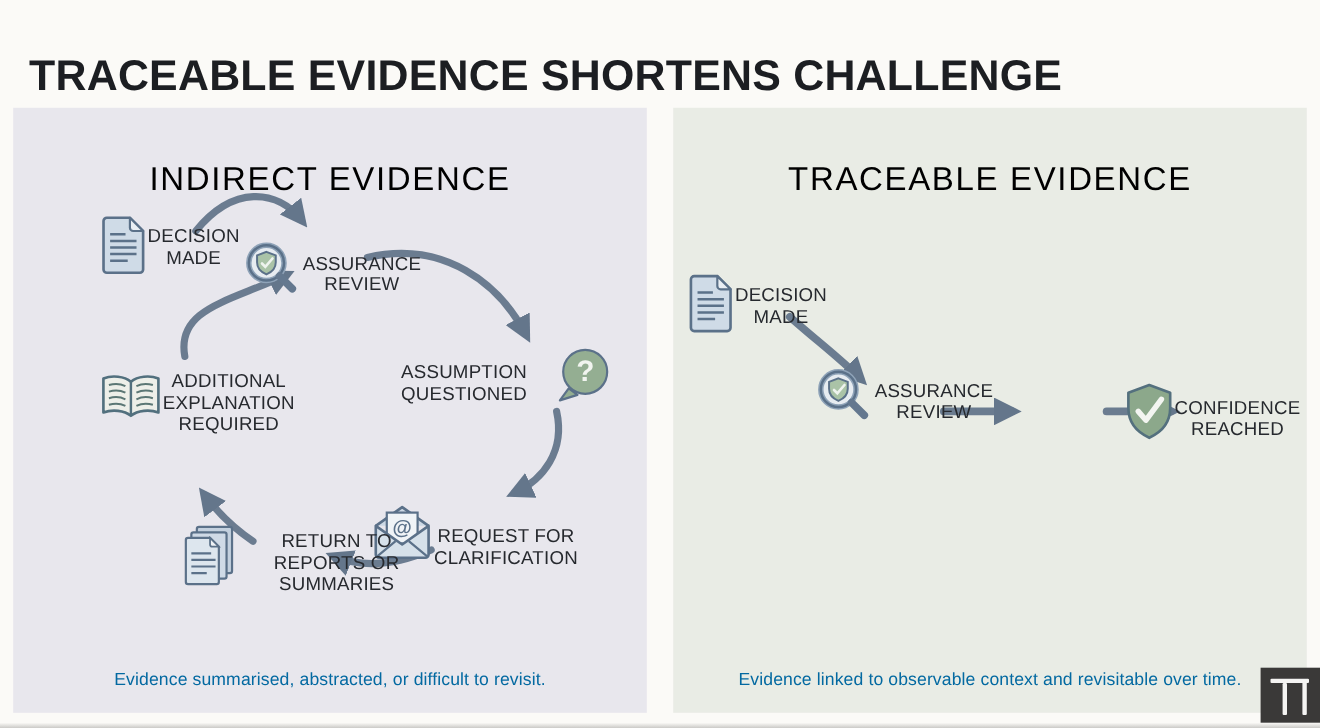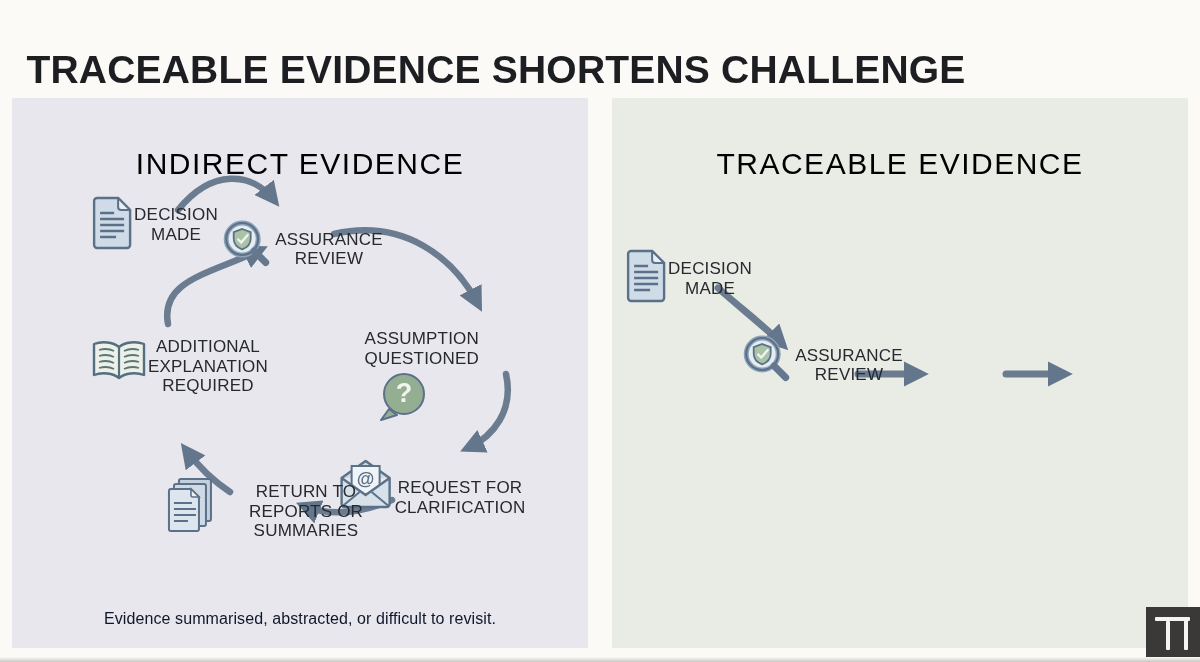--- a/index.html
+++ b/index.html
@@ -25,26 +25,26 @@
   .arrows-svg{position:absolute;left:0;top:0;pointer-events:none;}
   .node{
     position:absolute;display:flex;flex-direction:row;align-items:center;
     transform:translateX(-50%);
   }
   .node-label{
     font-size:17px;line-height:19.5px;color:#26292e;text-align:center;
     white-space:pre-line;letter-spacing:0.2px;
   }
   .node-assumption{
-    position:absolute;display:flex;flex-direction:column;gap:3px;transform:none;
+    position:absolute;display:flex;flex-direction:row;gap:25px;transform:none;
   }
   .node-assumption .node-label{text-align:right;width:155px;padding-top:15px;}
   .panel-caption{
     position:absolute;top:512px;left:0;width:100%;text-align:center;
-    font-size:16px;color:#0f172a;letter-spacing:0.1px;
+    font-size:16px;color:#0369a1;letter-spacing:0.1px;
   }
   .icon{display:block;line-height:0;}
   .logo{
     position:absolute;right:0;top:607px;width:54px;height:51px;
     background:#3a3938;
   }
   .logo .bar{position:absolute;background:#f4f4f2;border-radius:1px;}
   .logo .hbar{left:9px;top:10px;width:35px;height:4px;}
   .logo .stem{left:20px;top:14px;width:4px;height:29px;}
   .logo .rbar{left:38px;top:11px;width:4px;height:32px;}
@@ -197,21 +197,32 @@
         <path d="M23 11 l8.5 3.2 v6.3 c0 5.8 -3.6 9 -8.5 10.9 c-4.9 -1.9 -8.5 -5.1 -8.5 -10.9 v-6.3 Z" fill="#aac3a7" stroke="#5b7189" stroke-width="1.8"></path>
         <path d="M19 21.5 l3 3 l6.5 -7.5" stroke="#eef3ee" stroke-width="2.4" fill="none" stroke-linecap="round"></path>
         <path d="M35 33 L46.5 44.5" stroke="#64788f" stroke-width="7" stroke-linecap="round"></path>
       </svg>
     </span>
     <div class="node-label" style="margin-top:8px;">ASSURANCE
 REVIEW</div>
   </div>
 
 
-
+  <div class="node" style="left:490px;top:250px;">
+    <span class="icon">
+      <svg width="46" height="52" viewBox="0 0 46 52">
+        <path d="M23 2 L42 9 V23 C42 37 34 45 23 50 C12 45 4 37 4 23 V9 Z" fill="#8ca88b" stroke="#54707e" stroke-width="2.4" stroke-linejoin="round"></path>
+        <path d="M13 26 l7 8 L34 15" stroke="#f3f5f1" stroke-width="5" fill="none" stroke-linecap="round" stroke-linejoin="round"></path>
+      </svg>
+    </span>
+    <div class="node-label" style="margin-top:12px;">CONFIDENCE
+REACHED</div>
+  </div>
+
+  <div class="panel-caption">Evidence linked to observable context and revisitable over time.</div>
 </section>
 
 <div class="logo">
   <div class="bar hbar"></div>
   <div class="bar stem"></div>
   <div class="bar rbar"></div>
 </div>
 
 <div class="bottom-edge"></div>
 

